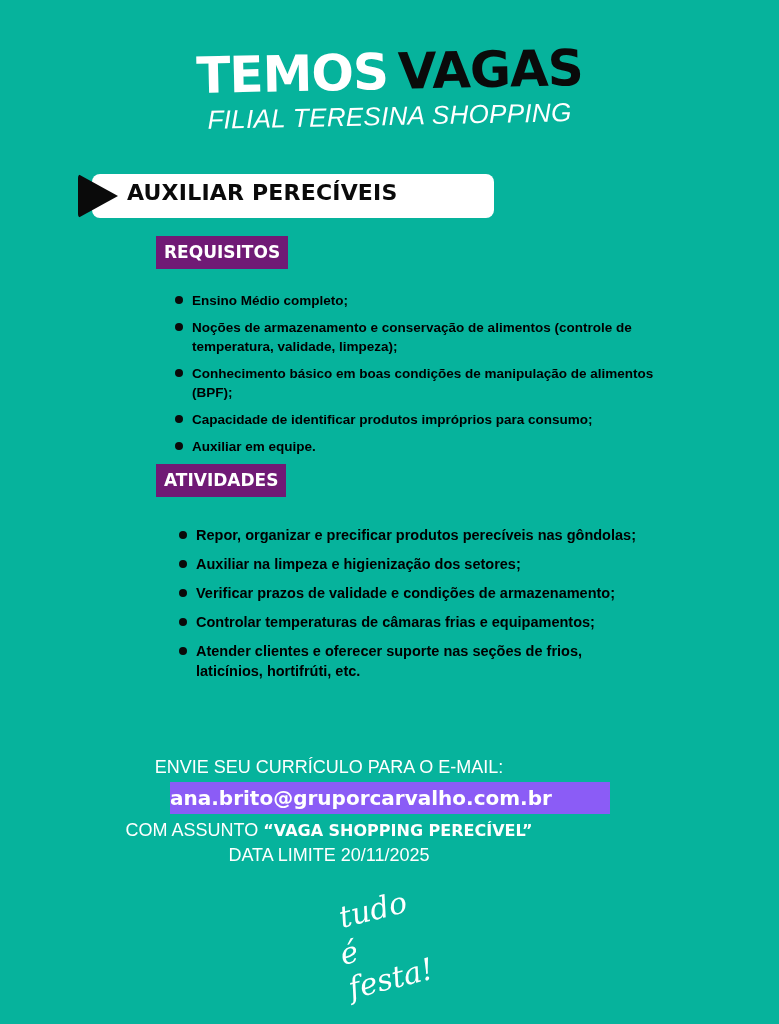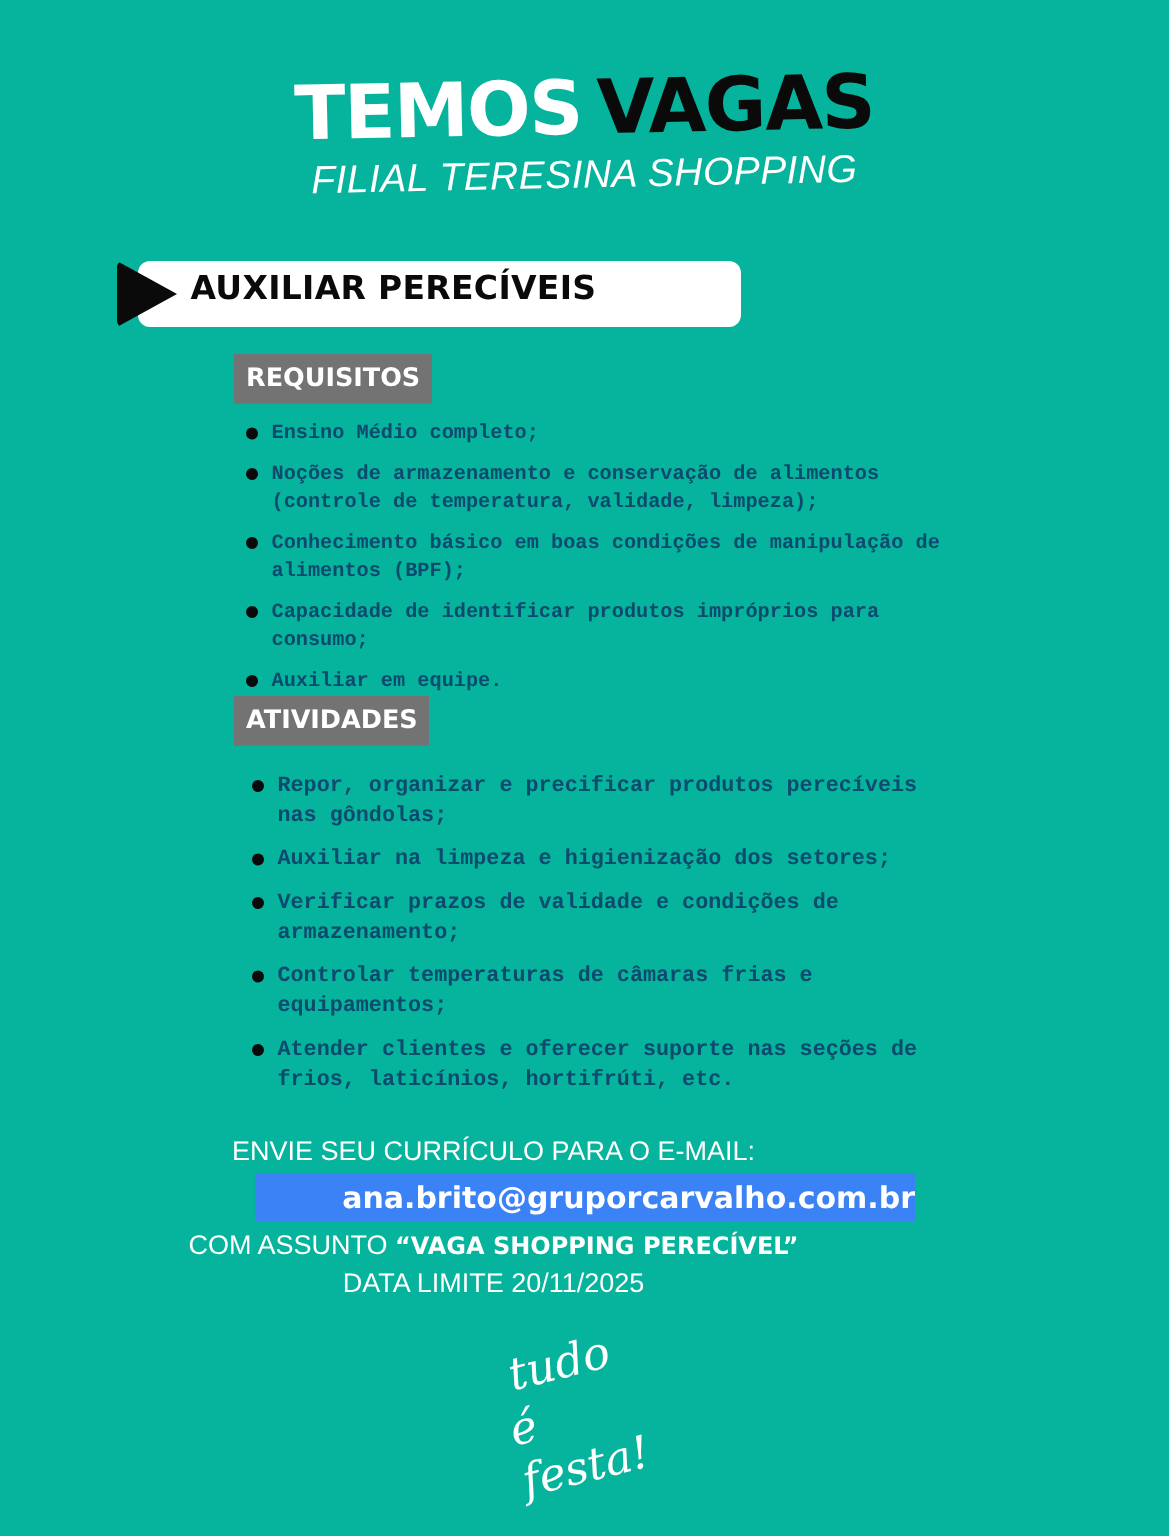--- a/index.html
+++ b/index.html
@@ -48,35 +48,35 @@
   .role-title {
     position: absolute; left: 127px; top: 180px;
     font-family: "DejaVu Sans", sans-serif;
     font-weight: bold;
     font-size: 22px;
     color: #0a0a0a;
     letter-spacing: 0.2px;
   }
   .section-label {
     position: absolute;
-    background: #737373;
+    background: #701a75;
     color: #ffffff;
     font-family: "DejaVu Sans", sans-serif;
     font-weight: bold;
     font-size: 17px;
     padding: 0 8px;
     height: 33px; line-height: 33px;
   }
   .req-label { left: 156px; top: 236px; }
   .atv-label { left: 156px; top: 464px; }
   .list {
-    position: absolute; margin: 4px; padding: 0; list-style: none;
-    font-family: Liberation Mono, monospace;
+    position: absolute; margin: 15px; padding: 0; list-style: none;
+    font-family: Liberation Sans, sans-serif;
     font-weight: bold;
-    color: #0c4a6e;
+    color: #000000;
   }
   .list li {
     position: relative;
     padding-left: 17px;
   }
   .list li .bullet {
     position: absolute; left: 0; width: 8px; height: 8px;
     background: #0a0a0a; border-radius: 50%;
   }
   .req-list { left: 160px; top: 276px; width: 480px; font-size: 13.5px; line-height: 19px; }
@@ -86,23 +86,23 @@
   .atv-list li { margin-bottom: 9px; }
   .atv-list li .bullet { top: 6px; }
   .cta {
     position: absolute; left: 0; width: 658px; text-align: center;
     font-size: 18px; color: #ffffff;
   }
   .cta-line1 { top: 757px; font-size: 18px; }
   .email-box {
     position: absolute; left: 170px; top: 782px;
     width: 440px; height: 32px;
-    background: #3b82f6;
+    background: #8b5cf6;
     color: #ffffff;
-    text-align: right;
+    text-align: left;
     font-family: "DejaVu Sans", sans-serif;
     font-weight: bold;
     font-size: 20px; line-height: 32px;
   }
   .cta-line3 { top: 820px; font-size: 18px; }
   .cta-line3 .subject { font-family: "DejaVu Sans", sans-serif; font-weight: bold; font-size: 16px; }
   .cta-line4 { top: 845px; font-size: 18px; }
   .logo {
     position: absolute; left: 338px; top: 888px; width: 110px; height: 100px;
     font-family: "DejaVu Serif", serif;

